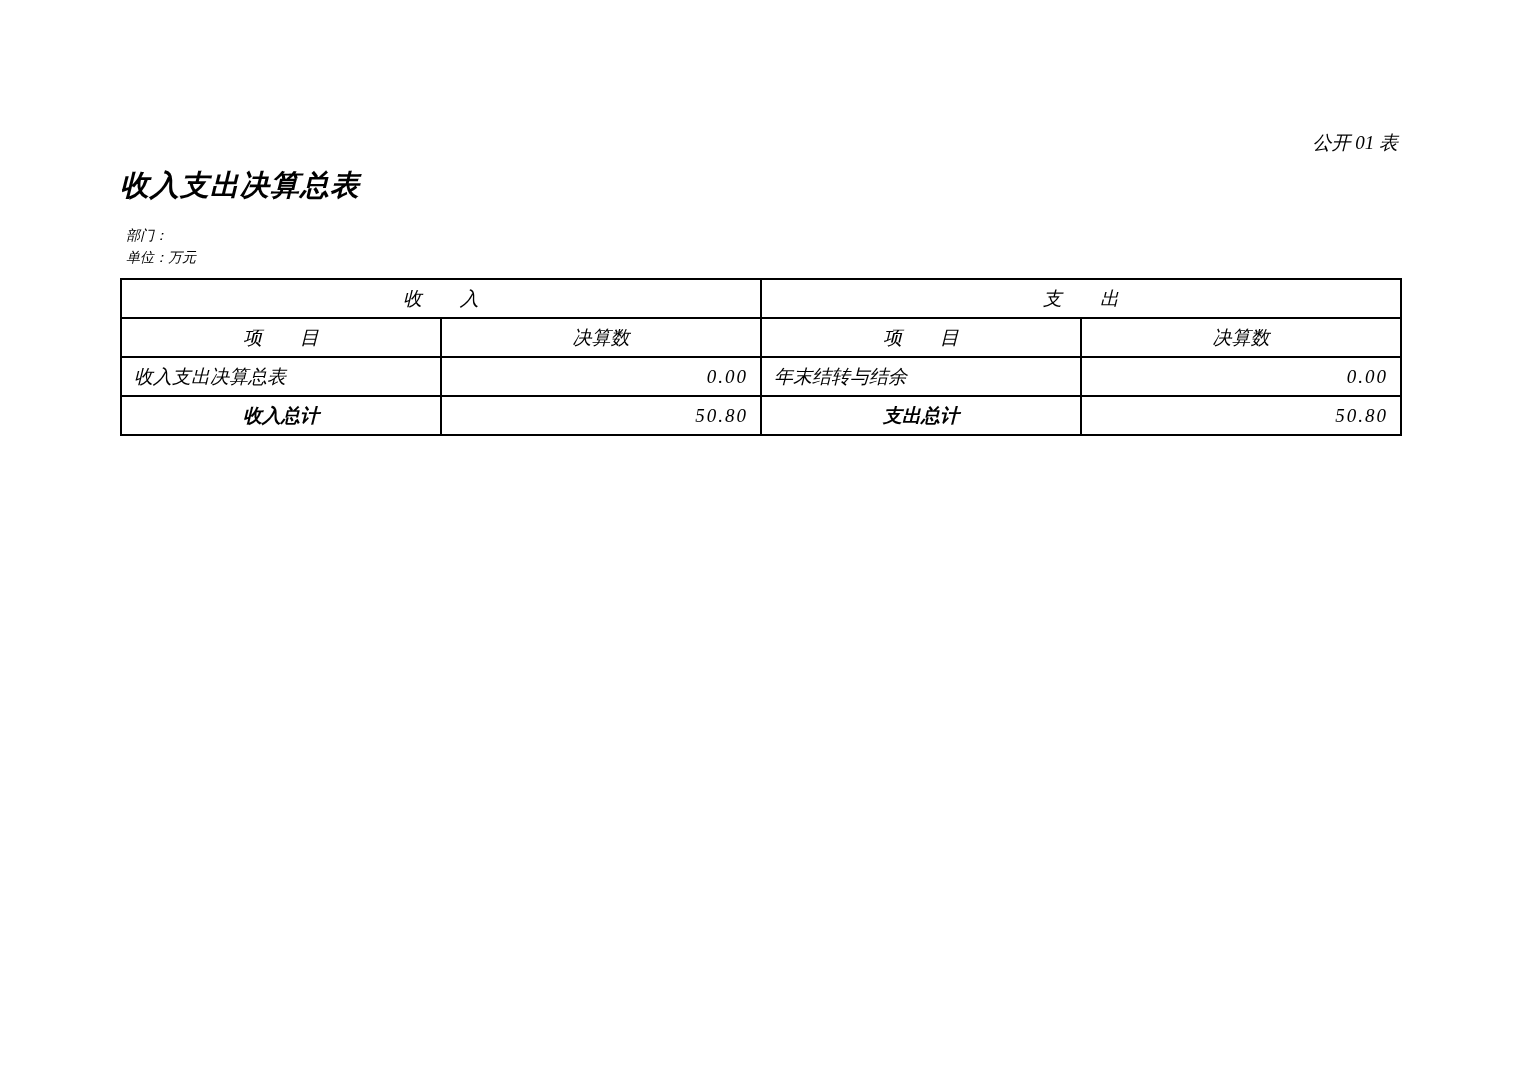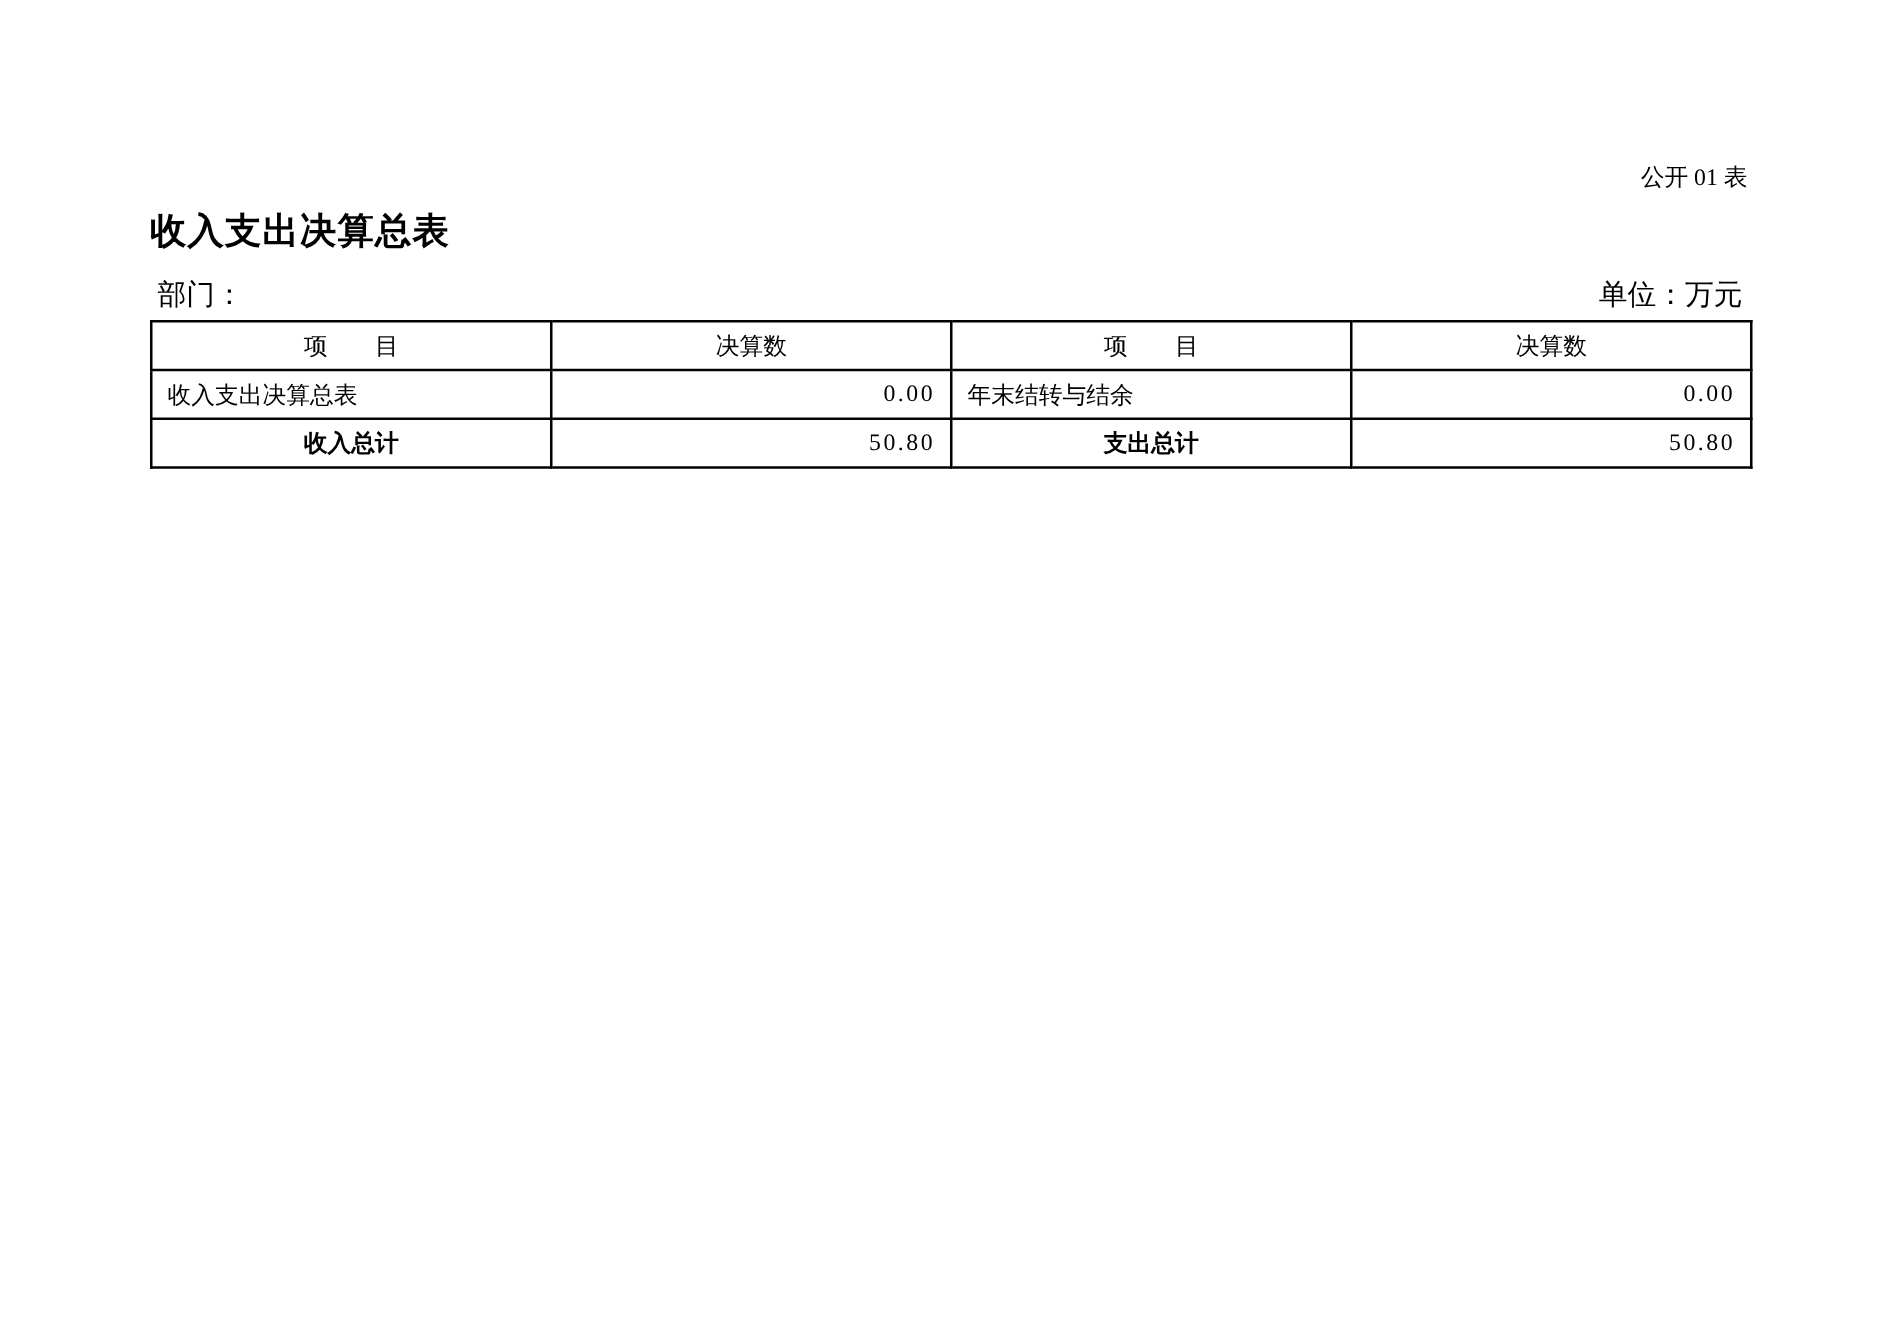--- a/index.html
+++ b/index.html
@@ -9,20 +9,21 @@
     height: 1074px;
     font-family: "Liberation Serif", "DejaVu Serif", serif;
     color: #000000;
   }
   .page {
     position: relative;
     width: 1520px;
     height: 752px;
     background: #ffffff;
     overflow: hidden;
+    font-style: italic;
   }
   .content {
     padding: 0 120px;
   }
   .doc-label {
     padding-top: 132px;
     text-align: right;
     font-size: 19px;
     line-height: 22px;
     padding-right: 2px;
@@ -31,24 +32,25 @@
     margin-top: 15px;
     text-align: left;
     font-size: 29px;
     font-weight: bold;
     line-height: 32px;
     letter-spacing: 1px;
   }
   .meta-row {
     margin-top: 24px;
     display: flex;
-    justify-content: space-between;
-    font-size: 23px;
+    justify-content: center;
+    font-size: 14px;
     line-height: 22px;
     padding: 0 6px;
+    flex-direction: column;
   }
   table.summary {
     margin-top: 9px;
     width: 1280px;
     border-collapse: collapse;
     table-layout: fixed;
   }
   table.summary col { width: 320px; }
   table.summary td {
     border: 2px solid #000000;
@@ -97,20 +99,24 @@
 
     <table class="summary">
       <colgroup>
           <col>
           <col>
           <col>
           <col>
         </colgroup>
       <tbody>
         <tr>
+          <td colspan="2" class="center">收　　入</td>
+          <td colspan="2" class="center">支　　出</td>
+        </tr>
+        <tr>
           <td class="center">项　　目</td>
           <td class="center">决算数</td>
           <td class="center">项　　目</td>
           <td class="center">决算数</td>
         </tr>
         <tr>
           <td class="left">收入支出决算总表</td>
           <td class="amount">0.00</td>
           <td class="left">年末结转与结余</td>
           <td class="amount">0.00</td>

